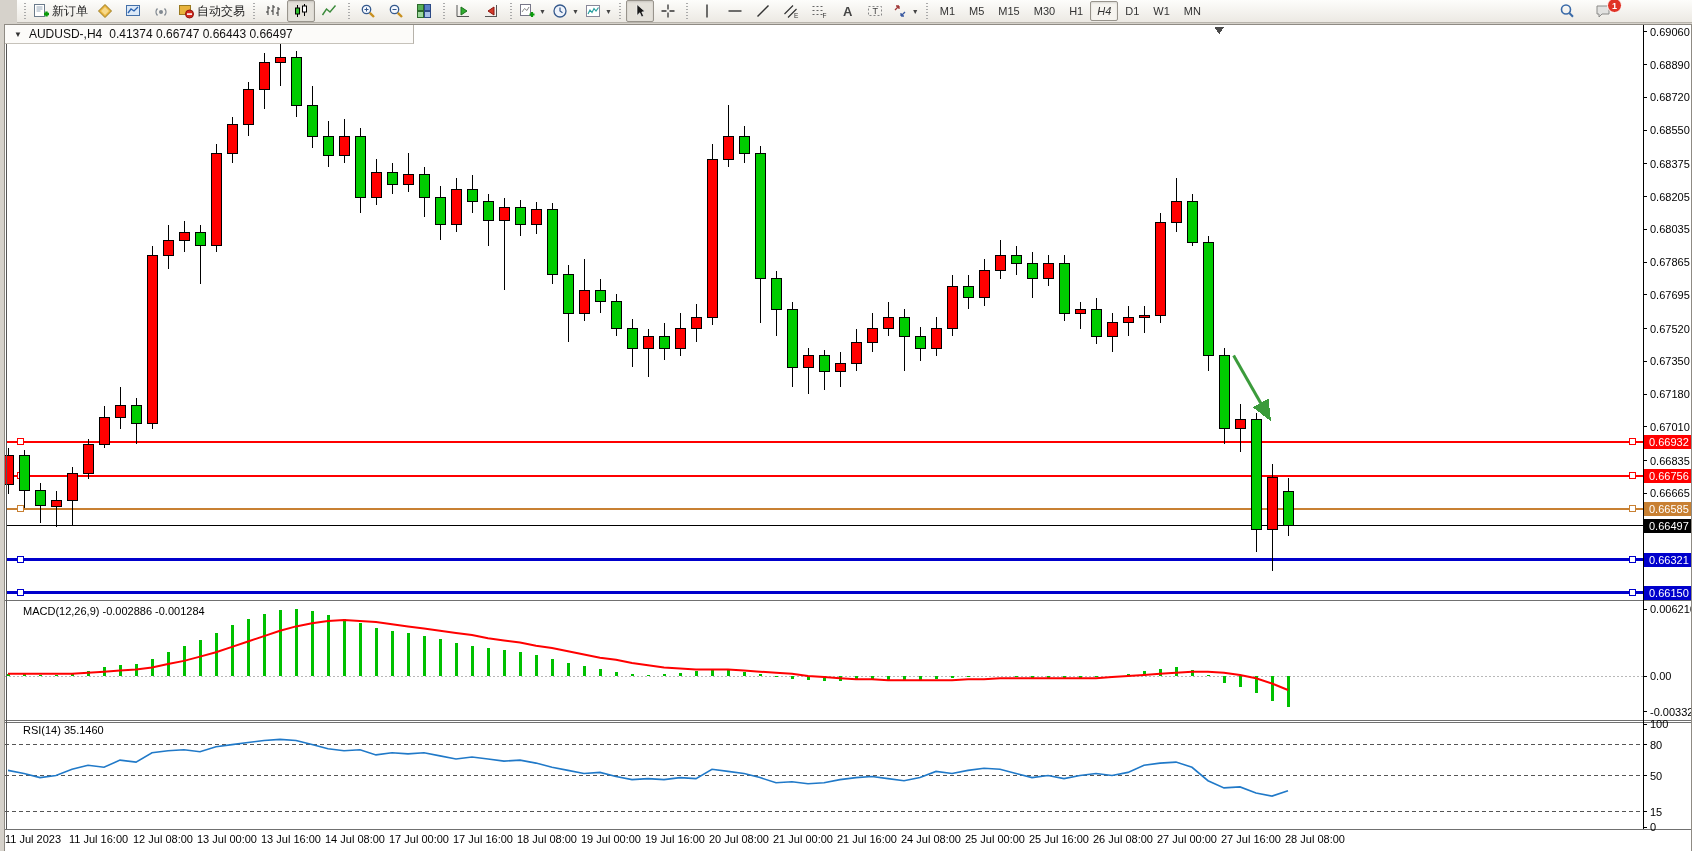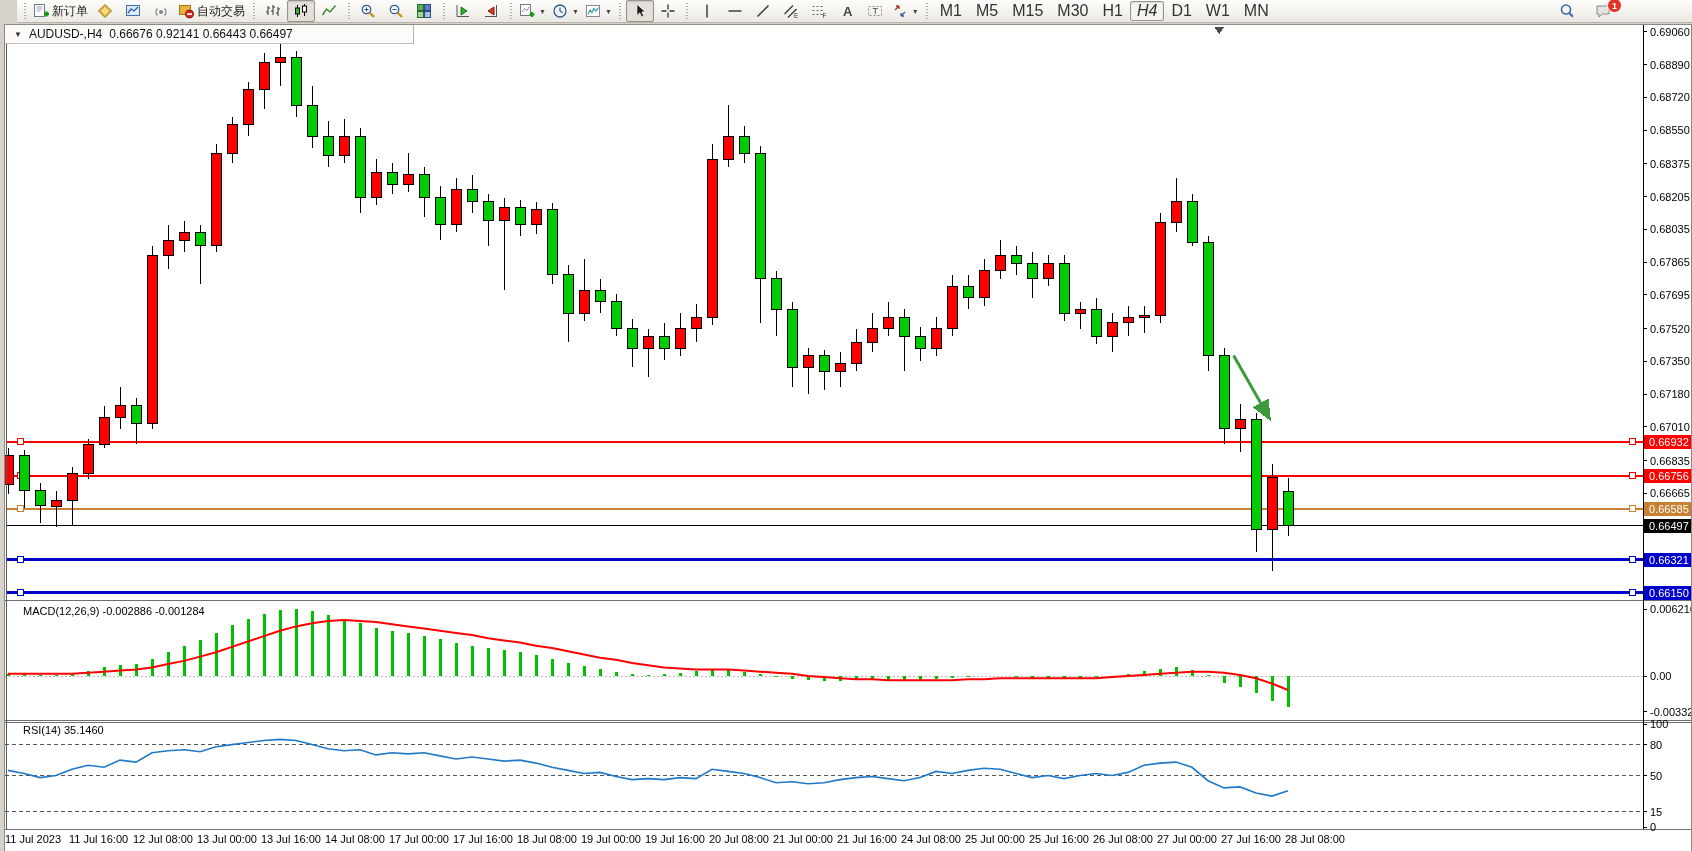--- a/index.html
+++ b/index.html
@@ -10,21 +10,21 @@
     display:flex;align-items:center;padding-left:2px;box-sizing:border-box;}
   .grip{width:5px;height:16px;margin:0 3px;
     background-image:repeating-linear-gradient(#aaa 0 1px,transparent 1px 3px);
     background-size:2px 100%;background-repeat:no-repeat;background-position:center;}
   .tbtn{height:20px;min-width:22px;display:flex;align-items:center;justify-content:center;
     gap:3px;border:1px solid transparent;border-radius:2px;padding:0 2px;position:relative;
     font-size:12px;color:#222;cursor:default;}
   .tbtn.active{border-color:#98948c;background:#e4e1da;box-shadow:inset 0 1px 2px rgba(0,0,0,.12);}
   .tbtn .lbl{white-space:nowrap;}
   .caret{font-size:7px;color:#444;margin-left:1px;}
-  .tfbtn{height:18px;padding:0 6px;font-size:16px;color:#333;display:flex;align-items:center;
+  .tfbtn{height:18px;padding:0 6px;font-size:11px;color:#333;display:flex;align-items:center;
     border:1px solid transparent;border-radius:2px;}
   .tfbtn.active{border-color:#98948c;background:#f6f4ef;box-shadow:inset 0 1px 2px rgba(0,0,0,.12);font-style:italic;}
   #tb-right{margin-left:auto;margin-right:92px;display:flex;align-items:center;gap:8px;}
   .badge{position:absolute;top:-3px;right:-6px;width:13px;height:13px;border-radius:50%;
     background:#e03326;color:#fff;font-size:9px;font-weight:bold;display:flex;
     align-items:center;justify-content:center;border:1px solid #fff;}
   
   #chart-window{position:absolute;left:4px;top:24px;right:0;bottom:0;
     background:#fff;border:1px solid #8f8b84;box-sizing:border-box;}
   #chart-title{position:absolute;left:0;top:0;height:18px;min-width:390px;z-index:5;
@@ -231,21 +231,21 @@
         </svg>
         <span class="badge">1</span>
       </div>
     </div>
   </div>
 
 <div id="chart-window">
   <div id="chart-title">
     <span class="tri">▼</span>
     <span>AUDUSD-,H4</span>
-    <span>0.66676 0.92141 0.66443 0.66497</span>
+    <span>0.41374 0.66747 0.66443 0.66497</span>
   </div>
   <div id="chart-svg-holder"><svg width="1686" height="826" viewBox="0 0 1686 826" shape-rendering="crispEdges">
         <defs>
           <marker id="ah" orient="auto" markerWidth="9" markerHeight="9" refX="5.5" refY="3">
             <path d="M0,0 L7,3 L0,6 z" fill="#3b9b3b"></path>
           </marker>
         </defs>
         <rect x="0" y="0" width="1686" height="826" fill="#ffffff"></rect>
         <g>
           <line x1="2" y1="416.9640819066802" x2="1638" y2="416.9640819066802" stroke="#ff0000" stroke-width="2"></line>

